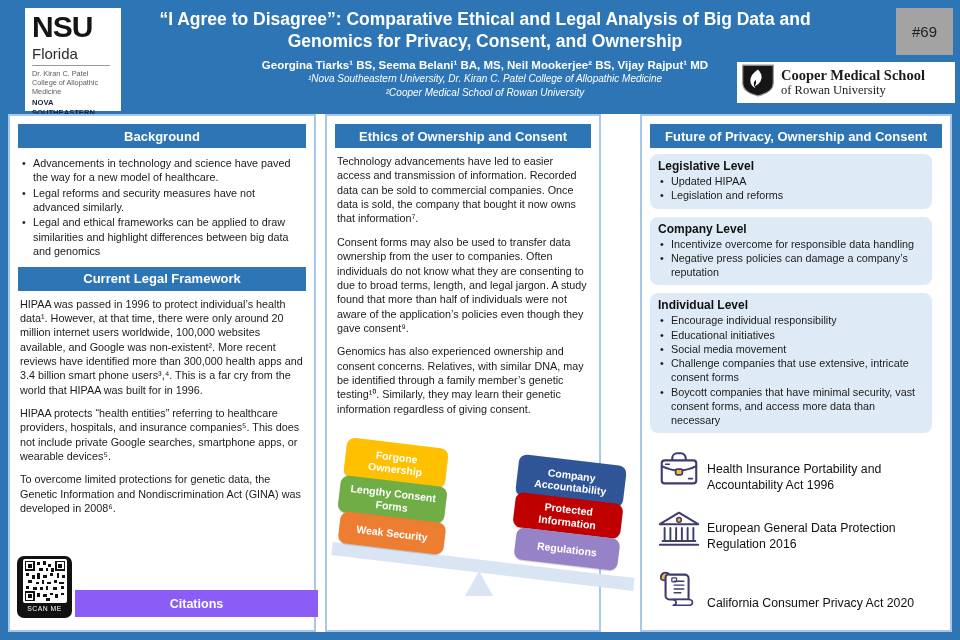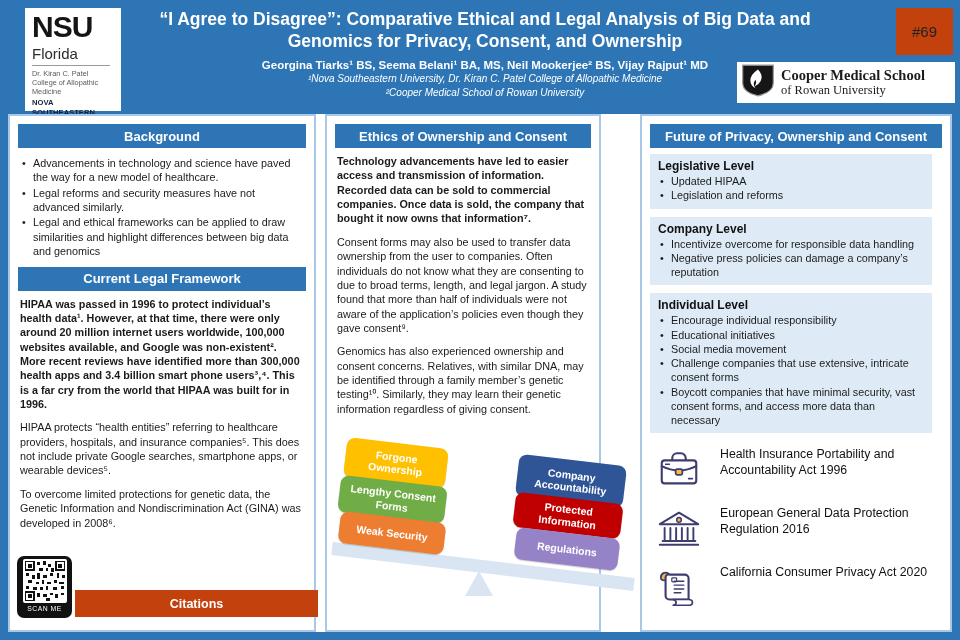--- a/index.html
+++ b/index.html
@@ -16,70 +16,70 @@
   .nsu-region { font-size:15px; color:#2b2b2b; line-height:1.05; margin-top:4px; }
   .nsu-rule { border-top:1.5px solid #9a9a9a; margin:3px 0 3px 0; width:78px; }
   .nsu-college { font-size:7.3px; color:#5a5a5a; line-height:1.25; }
   .nsu-univ { font-size:7.6px; font-weight:700; color:#10233f; line-height:1.25; margin-top:2px; }
 
   .titles { position:absolute; left:120px; top:8px; width:730px; text-align:center; color:#ffffff; }
   .title-line { font-size:17.5px; font-weight:700; line-height:1.28; }
   .authors { font-size:11.5px; font-weight:700; margin-top:6px; }
   .affil { font-size:10px; font-style:italic; line-height:1.3; margin-top:1px; }
 
-  .num-box { position:absolute; left:896px; top:8px; width:57px; height:47px; background:#c2410c; display:flex; align-items:center; justify-content:center; font-size:15px; color:#222; }
+  .num-box { position:absolute; left:896px; top:8px; width:57px; height:47px; background:#a3a3a3; display:flex; align-items:center; justify-content:center; font-size:15px; color:#222; }
 
   .cooper-box { position:absolute; left:737px; top:62px; width:218px; height:41px; background:#fff; display:flex; align-items:center; padding:3px 6px 3px 4px; gap:6px; }
   .cooper-text { font-family:"Liberation Serif", serif; color:#1c1c1c; line-height:1.05; }
   .cooper-l1 { font-size:14.5px; font-weight:700; }
   .cooper-l2 { font-size:12.5px; }
 
   
   .body-area { position:absolute; left:8px; top:114px; width:944px; height:518px; background:#ffffff; }
   .panel { position:absolute; top:0; height:518px; background:#fff; border:2px solid #A9C7E8; }
   .panel.c1 { left:0; width:308px; }
   .panel.c2 { left:317px; width:276px; }
   .panel.c3 { left:632px; width:312px; }
 
   .bar { margin:8px 8px 6px 8px; height:24px; background:#2E75B6; color:#fff; font-size:13px; font-weight:700; display:flex; align-items:center; justify-content:center; }
 
   .bullets { list-style:none; padding:2px 10px 0 12px; }
   .bullets li { font-size:10.8px; color:#1b1b1b; line-height:1.33; padding-left:11px; position:relative; margin-bottom:1px; }
   .bullets li::before { content:"\2022"; position:absolute; left:0; top:0; }
 
   .para { font-size:10.8px; color:#1b1b1b; line-height:1.33; padding:0 10px; margin-top:9px; }
-  .para.first { margin-top:4px;font-weight:bold; }
+  .para.first { margin-top:4px; }
 
   
   .qr-wrap { position:absolute; left:7px; top:440px; width:55px; height:62px; background:#111; border-radius:7px; padding:3px 3px 1px 3px; display:flex; flex-direction:column; align-items:center; }
   .qr-white { width:44px; height:44px; background:#fff; border-radius:2px; display:flex; align-items:center; justify-content:center; }
   .qr-label { color:#fff; font-size:6.8px; letter-spacing:0.5px; margin-top:2px; }
-  .citations-bar { position:absolute; left:65px; top:474px; width:243px; height:27px; background:#c2410c; color:#fff; font-weight:700; font-size:12.5px; display:flex; align-items:center; justify-content:center; }
+  .citations-bar { position:absolute; left:65px; top:474px; width:243px; height:27px; background:#8b5cf6; color:#fff; font-weight:700; font-size:12.5px; display:flex; align-items:center; justify-content:center; }
 
   
   .seesaw { position:absolute; left:0; top:320px; width:308px; height:195px; }
   .plank { position:absolute; left:4px; top:124px; width:304px; height:13px; background:#D9E5F3; transform:rotate(6.8deg); }
   .fulcrum { position:absolute; left:138px; top:135px; width:0; height:0; border-left:14px solid transparent; border-right:14px solid transparent; border-bottom:25px solid #D9E5F3; }
   .tag { position:absolute; border-radius:8px; display:flex; align-items:center; justify-content:center; text-align:center; color:#fff; font-weight:700; font-size:10.5px; line-height:1.15; transform:rotate(6.8deg); padding:2px 4px; box-shadow:0 1px 1px rgba(0,0,0,.18); }
   .tag.t-forgone     { left:18px;  top:7px;  width:102px; height:40px; background:#FFC000; }
   .tag.t-lengthy     { left:12px;  top:45px; width:107px; height:37px; background:#70AD47; }
   .tag.t-weak        { left:12px;  top:81px; width:106px; height:32px; background:#ED7D31; }
   .tag.t-company     { left:190px; top:24px; width:108px; height:42px; background:#2F5597; }
   .tag.t-protected   { left:187px; top:62px; width:108px; height:35px; background:#C00000; }
   .tag.t-regulations { left:188px; top:97px; width:104px; height:32px; background:#9683C7; }
 
   
-  .level-box { background:#DEEBF7; margin:0 18px 8px 8px; padding:5px 8px 6px 8px; }
+  .level-box { background:#DEEBF7; margin:0 18px 8px 8px; padding:5px 8px 6px 8px;border-radius:8px; }
   .level-head { font-size:12px; font-weight:700; color:#111; margin-bottom:1px; }
   .level-box ul { list-style:none; }
   .level-box li { font-size:10.8px; color:#1b1b1b; line-height:1.32; padding-left:13px; position:relative; }
   .level-box li::before { content:"\2022"; position:absolute; left:2px; top:0; }
 
   .acts { margin:14px 10px 0 14px; }
-  .act-row { display:flex; align-items:flex-start; gap:18px; margin-bottom:13px; }
+  .act-row { display:flex; align-items:flex-end; gap:5px; margin-bottom:13px; }
   .act-icon { width:46px; height:46px; flex:0 0 46px; }
   .act-label { font-size:12.3px; color:#111; line-height:1.28; width:218px; }
 </style>
 </head>
 <body>
 
 <div class="poster">
 
   <div class="top-band">
 

